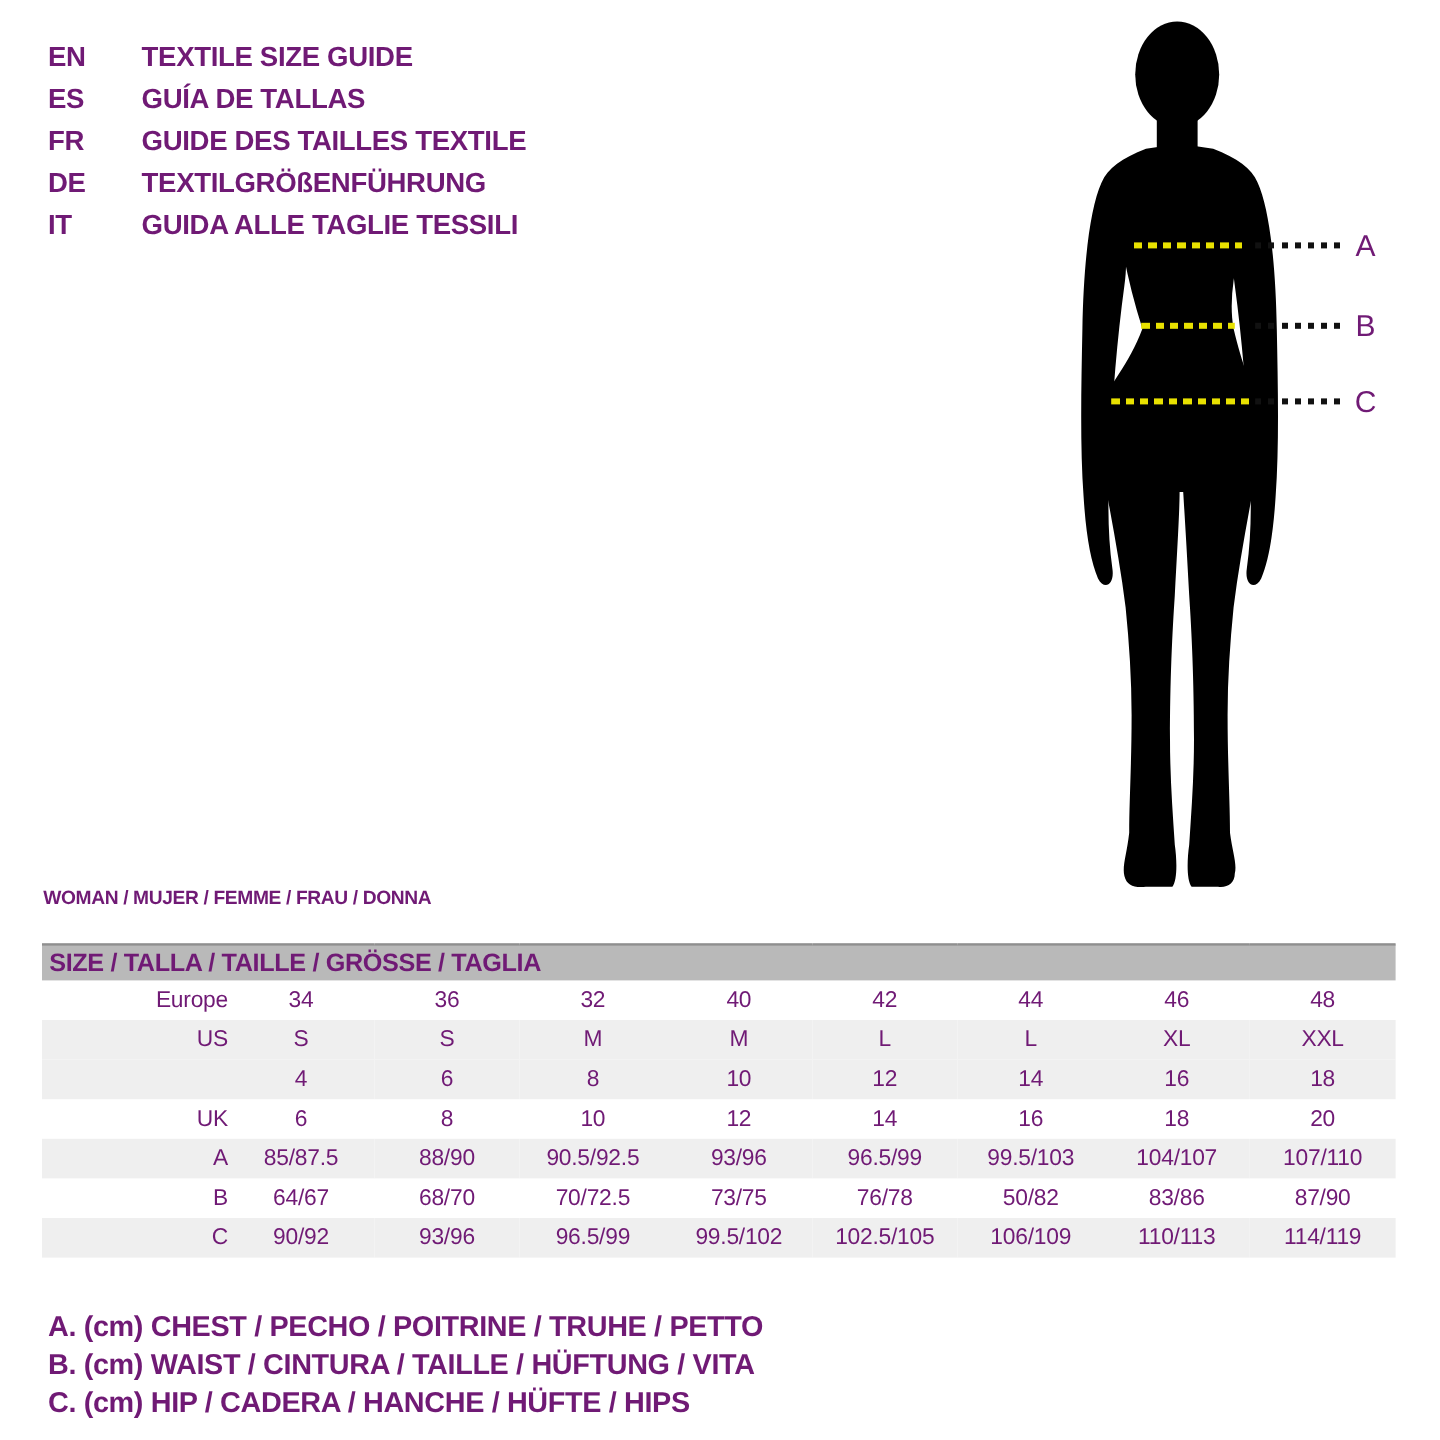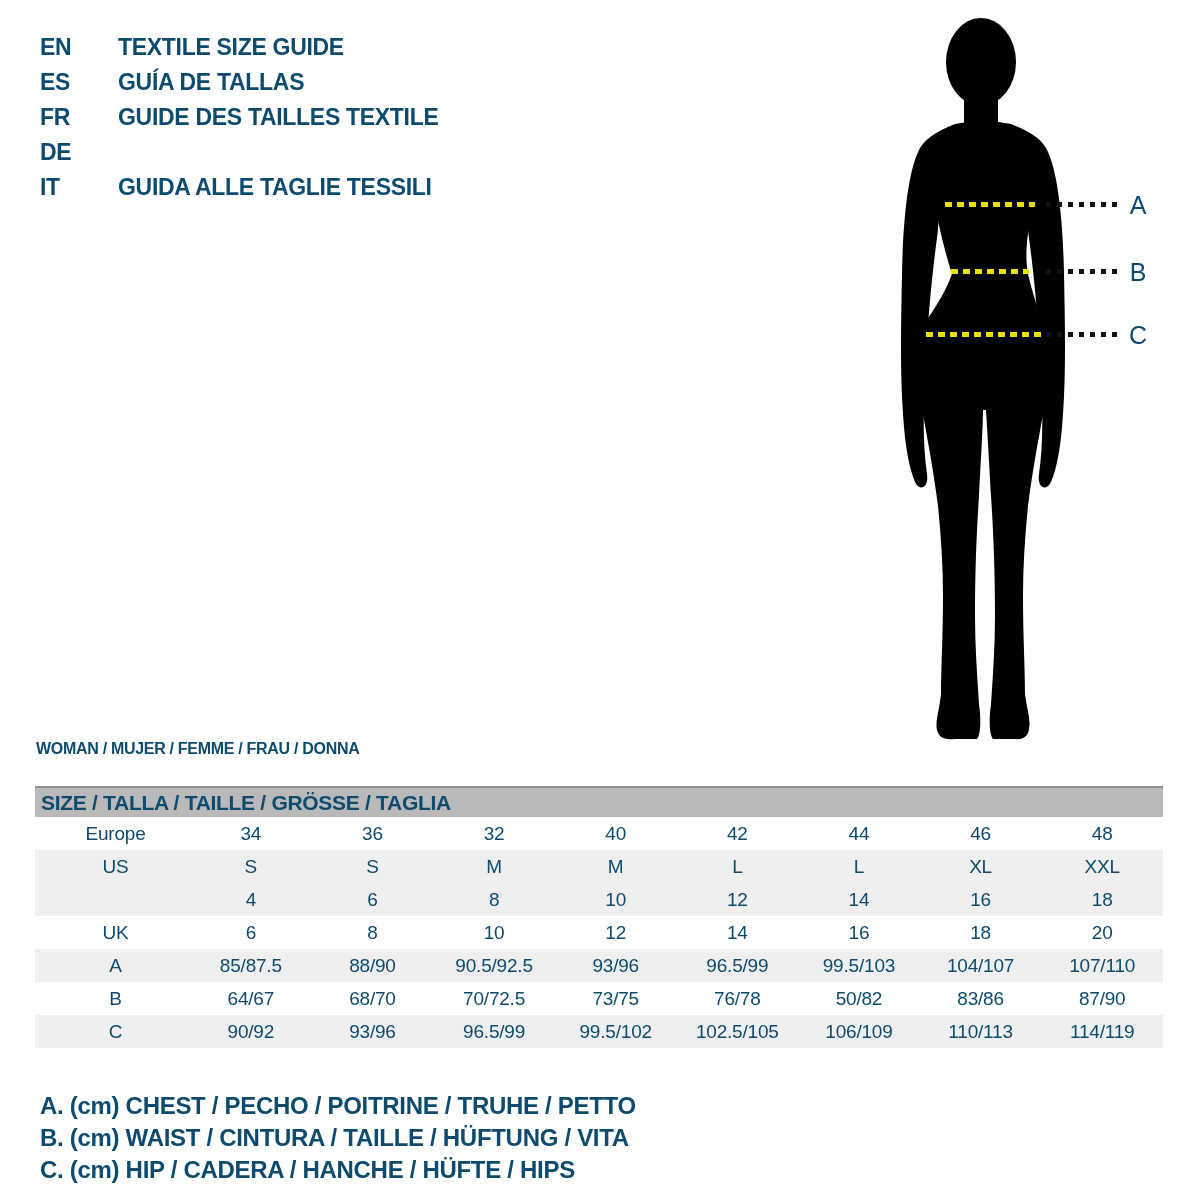--- a/index.html
+++ b/index.html
@@ -1,18 +1,18 @@
 <!DOCTYPE html>
 <html><head>
 <meta charset="utf-8">
 <style>
   html,body{margin:0;padding:0;background:#fff;}
   .canvas{
     position:relative;width:1200px;height:1200px;background:#ffffff;overflow:hidden;
-    font-family:"Liberation Sans", sans-serif;color:#0c4a6e;
+    font-family:"Liberation Sans", sans-serif;color:#701a75;
   }
 
   
   .lang-list{position:absolute;left:40px;top:30px;}
   .lang-row{display:flex;height:35px;align-items:center;}
   .lang-code{width:78px;font-size:23px;font-weight:700;letter-spacing:-0.3px;}
   .lang-label{font-size:23px;font-weight:700;letter-spacing:-0.3px;white-space:nowrap;}
 
   
   .figure{position:absolute;left:0;top:0;width:1200px;height:760px;}
@@ -24,21 +24,21 @@
   .measure-label{position:absolute;width:28px;height:28px;line-height:28px;
     font-size:25px;font-weight:400;text-align:center;}
 
   
   .section-title{position:absolute;left:36px;top:740px;font-size:16px;font-weight:700;letter-spacing:-0.3px;}
 
   
   table.size-table{position:absolute;left:35px;top:786px;width:1128px;
     border-collapse:collapse;table-layout:fixed;font-size:19px;letter-spacing:-0.2px;}
   table.size-table td{padding:0;vertical-align:middle;text-align:center;height:33px;}
-  table.size-table td.rowlabel{text-align:center;padding-left:6px;}
+  table.size-table td.rowlabel{text-align:right;padding-left:6px;}
   tr.size-head td{background:#b9b9b9;border-top:2px solid #8f8f8f;height:29px;
     text-align:left;padding-left:6px;font-size:21px;font-weight:700;letter-spacing:-0.3px;}
   tr.shade td{background:#efefef;}
 
   
   .legend{position:absolute;left:40px;top:1090px;}
   .legend-line{font-size:24px;font-weight:700;letter-spacing:-0.3px;line-height:32px;white-space:nowrap;}
 </style>
 </head>
 <body>
@@ -53,20 +53,21 @@
     <div class="lang-row">
       <span class="lang-code">ES</span>
       <span class="lang-label">GUÍA DE TALLAS</span>
     </div>
     <div class="lang-row">
       <span class="lang-code">FR</span>
       <span class="lang-label">GUIDE DES TAILLES TEXTILE</span>
     </div>
     <div class="lang-row">
       <span class="lang-code">DE</span>
+      <span class="lang-label">TEXTILGRÖßENFÜHRUNG</span>
     </div>
     <div class="lang-row">
       <span class="lang-code">IT</span>
       <span class="lang-label">GUIDA ALLE TAGLIE TESSILI</span>
     </div>
   </div>
 
   <div class="figure">
     <svg width="190" height="740" viewBox="0 0 190 740" aria-hidden="true">
       <g fill="#000000">

